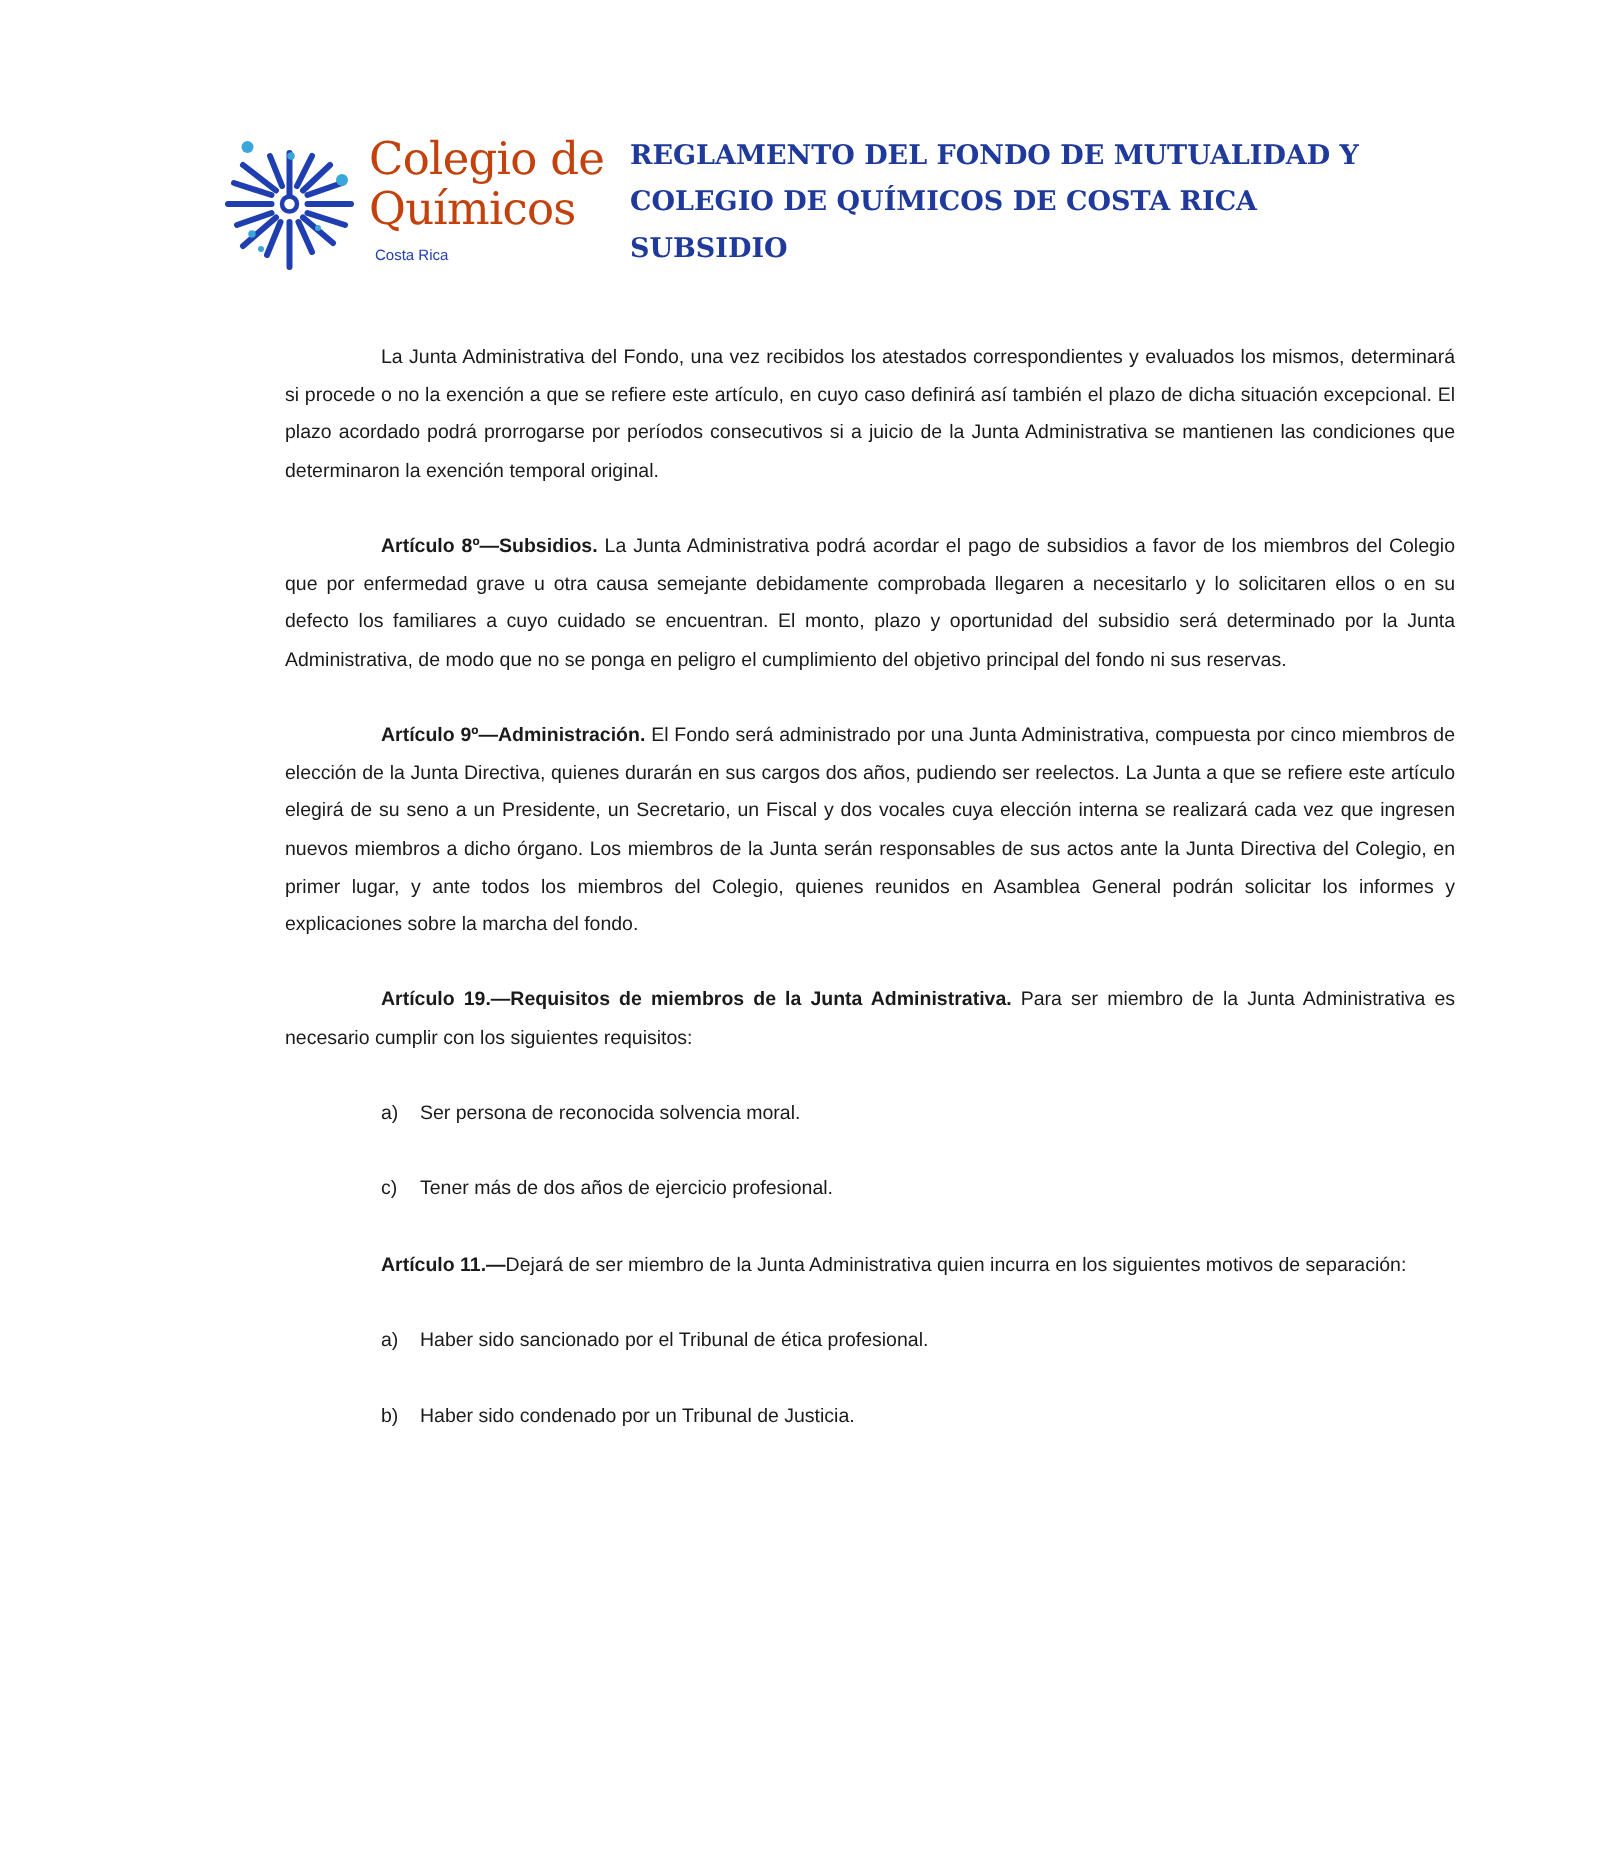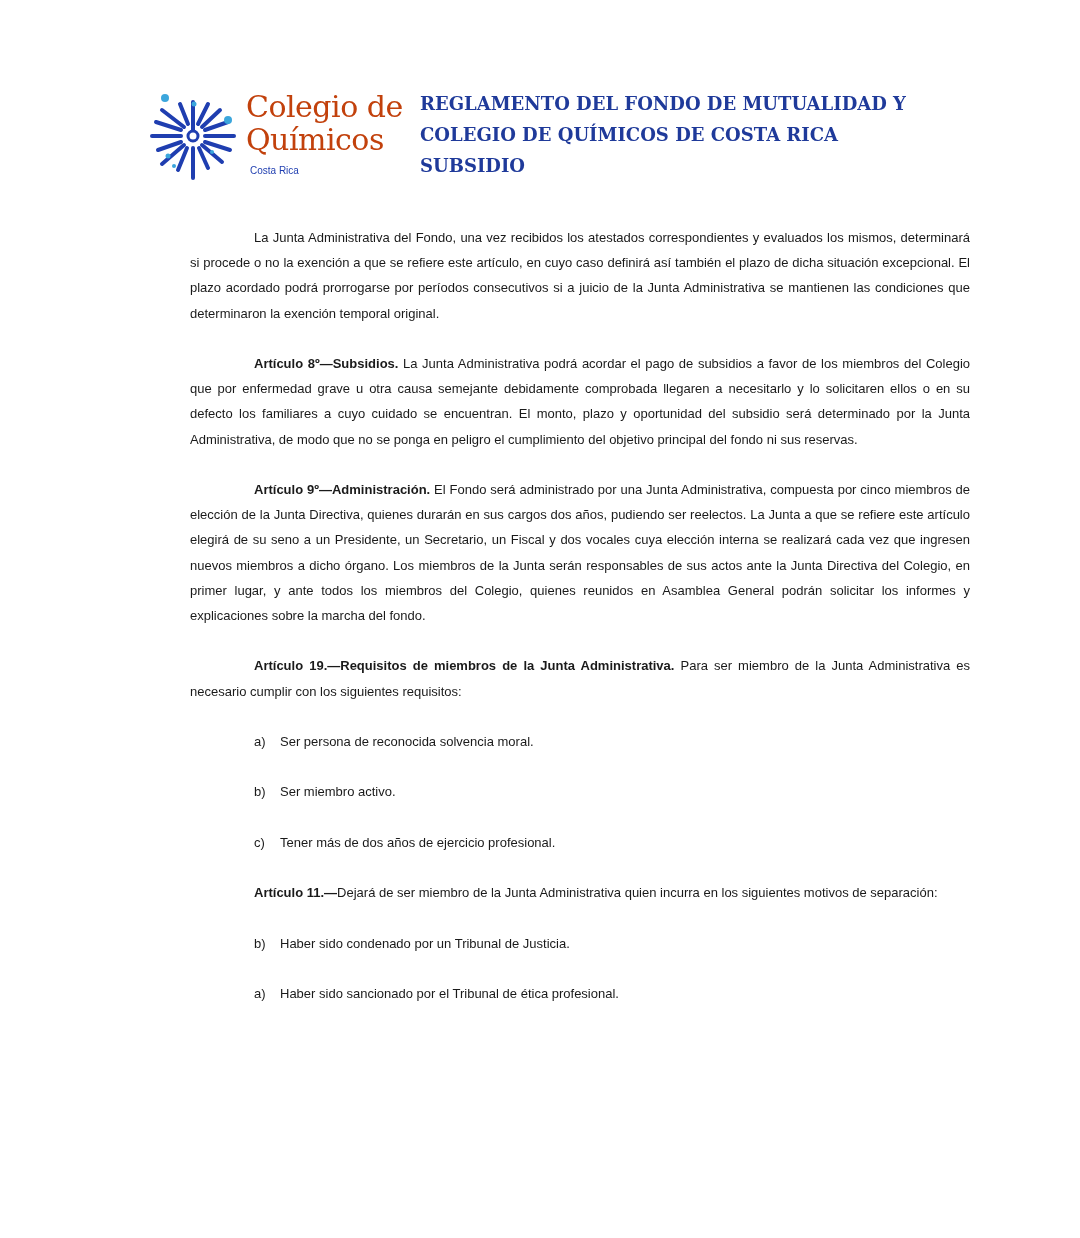--- a/index.html
+++ b/index.html
@@ -68,21 +68,20 @@
   <div class="body">
     <p class="para">La Junta Administrativa del Fondo, una vez recibidos los atestados correspondientes y evaluados los mismos, determinará si procede o no la exención a que se refiere este artículo, en cuyo caso definirá así también el plazo de dicha situación excepcional. El plazo acordado podrá prorrogarse por períodos consecutivos si a juicio de la Junta Administrativa se mantienen las condiciones que determinaron la exención temporal original.</p>
 
     <p class="para"><b>Artículo 8º—Subsidios.</b><span> La Junta Administrativa podrá acordar el pago de subsidios a favor de los miembros del Colegio que por enfermedad grave u otra causa semejante debidamente comprobada llegaren a necesitarlo y lo solicitaren ellos o en su defecto los familiares a cuyo cuidado se encuentran. El monto, plazo y oportunidad del subsidio será determinado por la Junta Administrativa, de modo que no se ponga en peligro el cumplimiento del objetivo principal del fondo ni sus reservas.</span></p>
 
     <p class="para"><b>Artículo 9º—Administración.</b><span> El Fondo será administrado por una Junta Administrativa, compuesta por cinco miembros de elección de la Junta Directiva, quienes durarán en sus cargos dos años, pudiendo ser reelectos. La Junta a que se refiere este artículo elegirá de su seno a un Presidente, un Secretario, un Fiscal y dos vocales cuya elección interna se realizará cada vez que ingresen nuevos miembros a dicho órgano. Los miembros de la Junta serán responsables de sus actos ante la Junta Directiva del Colegio, en primer lugar, y ante todos los miembros del Colegio, quienes reunidos en Asamblea General podrán solicitar los informes y explicaciones sobre la marcha del fondo.</span></p>
 
     <p class="para"><b>Artículo 19.—Requisitos de miembros de la Junta Administrativa.</b><span> Para ser miembro de la Junta Administrativa es necesario cumplir con los siguientes requisitos:</span></p>
 
     <div class="item"><span class="marker">a)</span><span>Ser persona de reconocida solvencia moral.</span></div>
-    <div class="item"><span class="marker">b)</span><span>Ser miembro activo.</span></div>
     <div class="item"><span class="marker">c)</span><span>Tener más de dos años de ejercicio profesional.</span></div>
 
     <p class="para"><b>Artículo 11.—</b><span>Dejará de ser miembro de la Junta Administrativa quien incurra en los siguientes motivos de separación:</span></p>
 
+    <div class="item"><span class="marker">a)</span><span>Haber sido sancionado por el Tribunal de ética profesional.</span></div>
     <div class="item"><span class="marker">b)</span><span>Haber sido condenado por un Tribunal de Justicia.</span></div>
-    <div class="item"><span class="marker">a)</span><span>Haber sido sancionado por el Tribunal de ética profesional.</span></div>
   </div>
 </div>
 
 </body></html>

